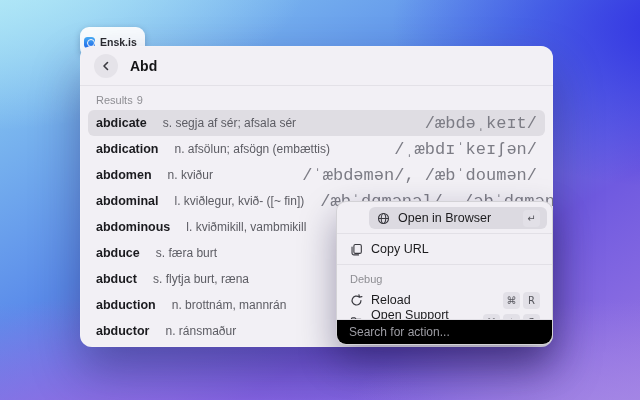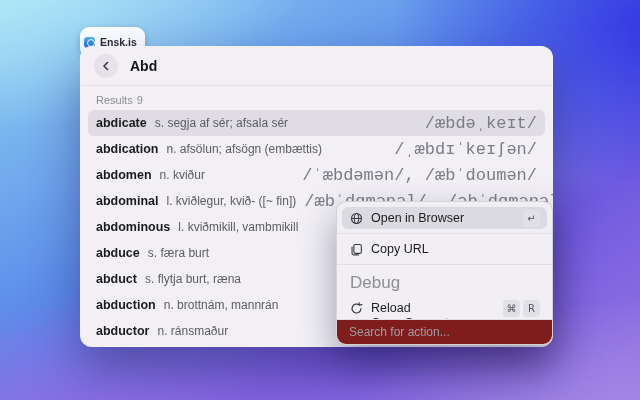--- a/index.html
+++ b/index.html
@@ -48,21 +48,21 @@
     display:flex; align-items:center; justify-content:center; cursor:pointer;
   }
   .search-query { font-size:14px; font-weight:700; color:#141416; }
 
   .results-header {
     display:flex; gap:4px; padding:8px 16px 4px;
     font-size:11px; color:#8e8e93;
   }
   .rows { padding:0 8px; }
   .row {
-    height:26px; display:flex; align-items:center; gap:8px;
+    height:26px; display:flex; align-items:center; gap:16px;
     padding:0 8px; border-radius:6px;
   }
   .row.selected { background:#dfdde3; }
   .word { font-size:12.5px; font-weight:700; color:#1b1b1f; white-space:nowrap; }
   .definition { font-size:12px; color:#5c5c63; white-space:nowrap; }
   .phonetic {
     margin-left:auto; font-size:17px; color:#7c7c85; white-space:nowrap;
     font-family:Liberation Mono, monospace;
   }
 
@@ -73,34 +73,34 @@
     border:0.5px solid rgba(0,0,0,0.12);
     box-shadow:0 16px 36px rgba(18,10,60,0.38);
     display:flex; flex-direction:column;
   }
   .menu-items { flex:1; overflow:hidden; padding:5px; }
   .menu-item {
     height:22px; display:flex; align-items:center; gap:8px;
     padding:0 7px; border-radius:6px;
     font-size:12.5px; font-weight:500; color:#1c1c1e;
   }
-  .menu-item.selected { background:#dcdae1; }
+  .menu-item.selected { background:#dcdae1;margin-left:27px; }
   .menu-sep { height:1px; background:#e2e0e6; margin:4px -5px; }
-  .menu-section-label { font-size:17px; color:#8e8e93; padding:4px 8px 4px; }
+  .menu-section-label { font-size:11px; color:#8e8e93; padding:4px 8px 4px; }
   .keys { margin-left:auto; display:flex; gap:3px; }
   .keycap {
     min-width:17px; height:17px; padding:0 3px; border-radius:4px;
     background:#e2e0e7; color:#55555c; font-size:10px;
     display:flex; align-items:center; justify-content:center;
     font-family:"DejaVu Sans",sans-serif;
   }
   .menu-search {
     border-top:1px solid #e2e0e6; height:25px; flex:0 0 25px;
     display:flex; align-items:center; padding:0 12px;
-    font-size:12px; color:#9d9da4; background:#7f1d1d;
+    font-size:12px; color:#9d9da4; background:#000000;
   }
   .mi-icon { width:14px; height:14px; flex:0 0 14px; display:flex; align-items:center; justify-content:center; }
   .mi-icon svg { display:block; }
 </style>
 </head>
 <body>
 
 <div class="app-tag">
   <span class="app-tag-icon"></span>
   <span>Ensk.is</span>

